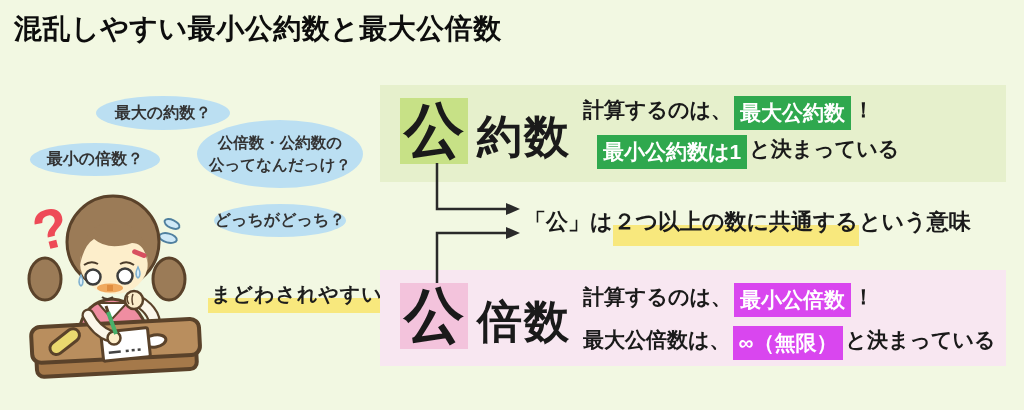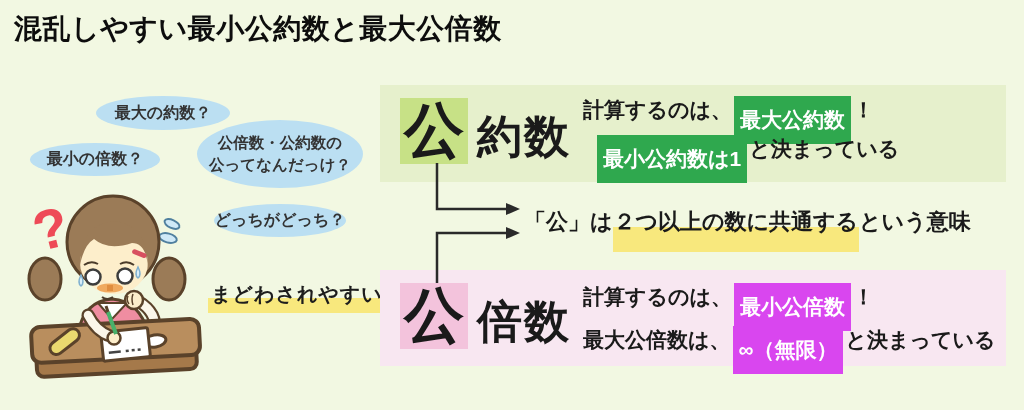--- a/index.html
+++ b/index.html
@@ -34,27 +34,27 @@
   .panel-pink .kanji-box{background:#f3c3dc;}
   .kanji-suffix{position:absolute;left:97px;top:22px;font-size:45px;font-weight:900;
       color:#1a1a1a;letter-spacing:2px;white-space:nowrap;text-align:right;}
 
   .prow{position:absolute;left:203px;display:flex;
         font-size:21px;font-weight:700;color:#1a1a1a;white-space:nowrap;}
   .panel-green .prow-1{top:11px;}
   .panel-green .prow-2{top:50px;margin-left:12px;}
   .panel-pink  .prow-1{top:13px;}
   .panel-pink  .prow-2{top:56px;}
-  .chip{color:#fff;padding:10px 6px;font-weight:700;margin:0 2px;}
+  .chip{color:#fff;padding:3px 6px;font-weight:700;margin:0 2px;}
   .panel-green .chip{background:#2fa84e;}
   .panel-pink  .chip{background:#d946ef;}
 
   .mid-note{position:absolute;left:524px;top:207px;font-size:22px;font-weight:700;
         color:#1a1a1a;white-space:nowrap;}
-  .hl-yellow{background:linear-gradient(to bottom,transparent 42%,#f8e87d 42%);padding:0 1px 18px 1px;}
+  .hl-yellow{background:linear-gradient(to bottom,transparent 42%,#f8e87d 42%);padding:0 1px 12px 1px;}
 
   .arrows,.illustration{position:absolute;}
   .arrows{left:410px;top:150px;}
   .illustration{left:8px;top:193px;}
 </style>
 </head>
 <body>
 <div class="stage">
 
   <div class="title">混乱しやすい最小公約数と最大公倍数</div>

